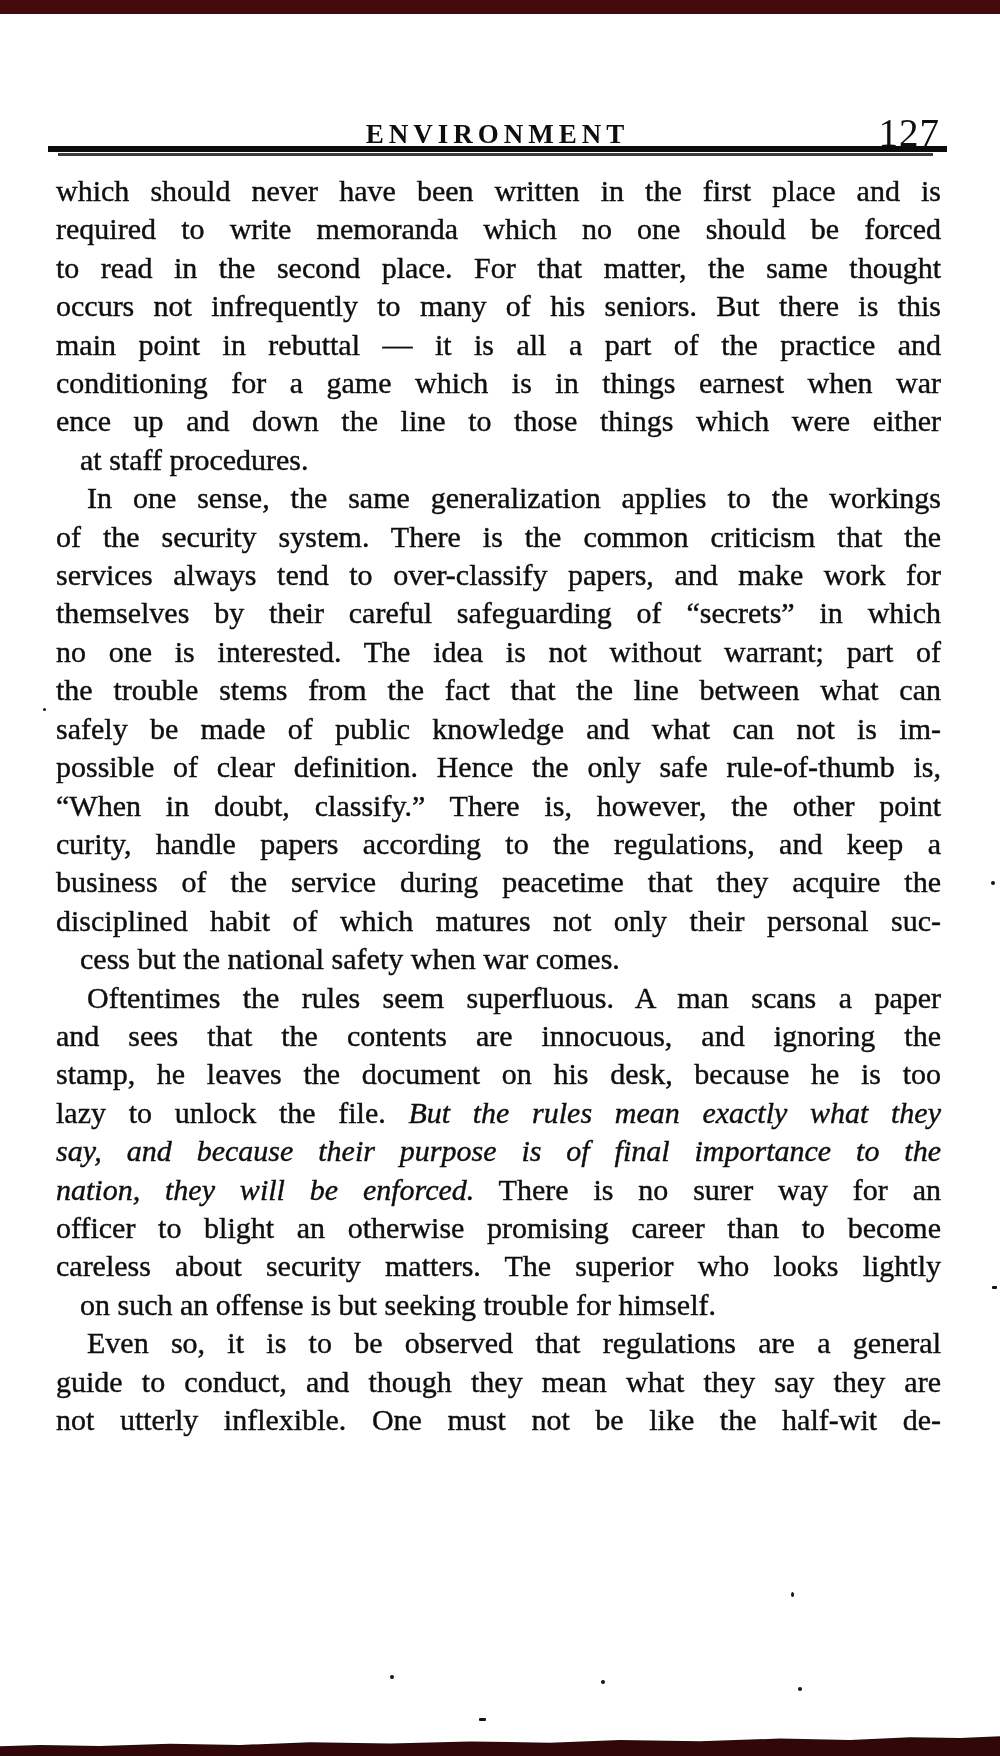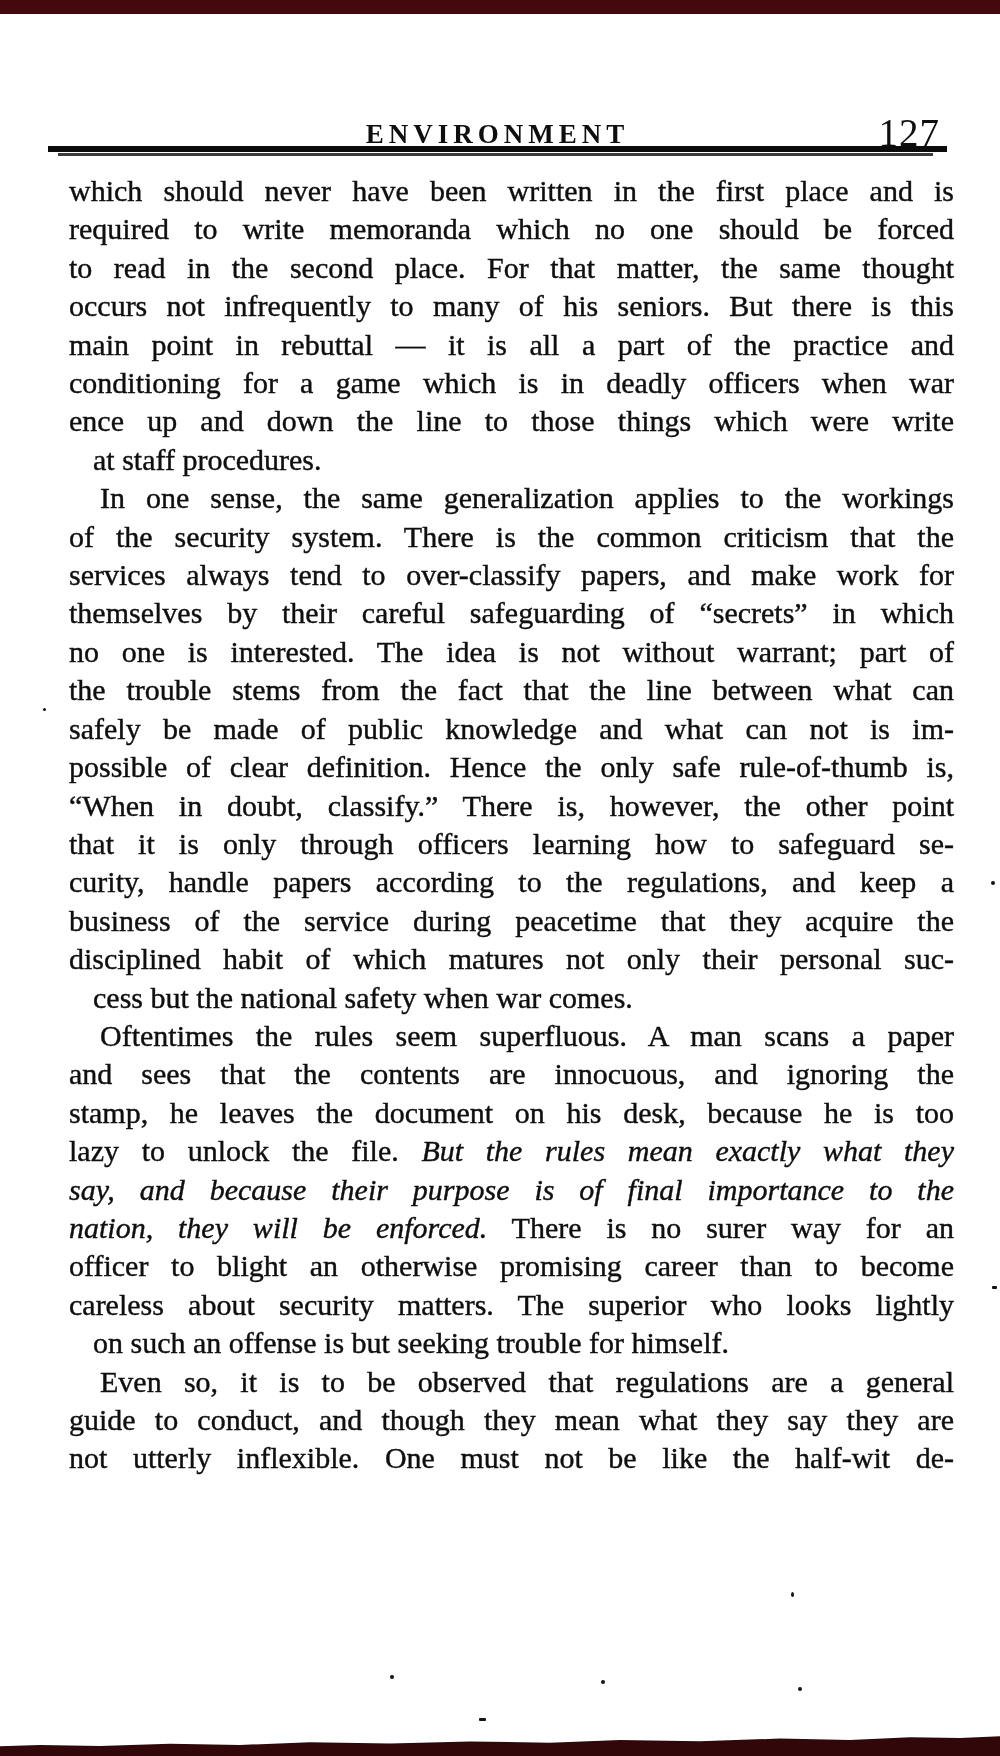--- a/index.html
+++ b/index.html
@@ -27,21 +27,21 @@
     position:absolute;right:0;top:-2px;
     font-size:39px;color:#0e0e0e;letter-spacing:1px;
   }
   .rule-main{
     position:absolute;top:146px;left:48px;width:899px;height:6px;background:#0b0b0b;
   }
   .rule-sub{
     position:absolute;top:153px;left:58px;width:875px;height:3px;background:#0b0b0b;opacity:.8;
   }
   .body-col{
-    position:absolute;top:172px;left:69px;width:885px;
+    position:absolute;top:172px;left:56px;width:885px;
     font-size:30px;line-height:38.4px;color:#0f0f0f;
     -webkit-text-stroke:0.4px #0f0f0f;
   }
   .line{text-align:justify;text-align-last:justify;}
   .line.left{text-align:left;text-align-last:left;margin-left:24px;}
   .line.indent{text-indent:31px;}
   .line em{font-style:italic;}
   .speck{position:absolute;background:#141414;border-radius:50%;}
 </style>
 </head>
@@ -56,33 +56,32 @@
 
 <div class="rule-main"></div>
 <div class="rule-sub"></div>
 
 <div class="body-col">
     <div class="line"><span>which should never have been written in the first place and is</span></div>
     <div class="line"><span>required to write memoranda which no one should be forced</span></div>
     <div class="line"><span>to read in the second place. For that matter, the same thought</span></div>
     <div class="line"><span>occurs not infrequently to many of his seniors. But there is this</span></div>
     <div class="line"><span>main point in rebuttal — it is all a part of the practice and</span></div>
-    <div class="line"><span>conditioning for a game which is in deadly officers when war</span></div>
-    <div class="line"><span>ence up and down the line to those things which were write</span></div>
+    <div class="line"><span>conditioning for a game which is in things earnest when war</span></div>
+    <div class="line"><span>ence up and down the line to those things which were either</span></div>
     <div class="line left"><span>at staff procedures.</span></div>
     <div class="line indent"><span>In one sense, the same generalization applies to the workings</span></div>
     <div class="line"><span>of the security system. There is the common criticism that the</span></div>
     <div class="line"><span>services always tend to over-classify papers, and make work for</span></div>
     <div class="line"><span>themselves by their careful safeguarding of “secrets” in which</span></div>
     <div class="line"><span>no one is interested. The idea is not without warrant; part of</span></div>
     <div class="line"><span>the trouble stems from the fact that the line between what can</span></div>
     <div class="line"><span>safely be made of public knowledge and what can not is im-</span></div>
     <div class="line"><span>possible of clear definition. Hence the only safe rule-of-thumb is,</span></div>
     <div class="line"><span>“When in doubt, classify.” There is, however, the other point</span></div>
-    <div class="line"><span>that it is only through officers learning how to safeguard se-</span></div>
     <div class="line"><span>curity, handle papers according to the regulations, and keep a</span></div>
     <div class="line"><span>business of the service during peacetime that they acquire the</span></div>
     <div class="line"><span>disciplined habit of which matures not only their personal suc-</span></div>
     <div class="line left"><span>cess but the national safety when war comes.</span></div>
     <div class="line indent"><span>Oftentimes the rules seem superfluous. A man scans a paper</span></div>
     <div class="line"><span>and sees that the contents are innocuous, and ignoring the</span></div>
     <div class="line"><span>stamp, he leaves the document on his desk, because he is too</span></div>
     <div class="line"><span>lazy to unlock the file. </span><em>But the rules mean exactly what they</em></div>
     <div class="line"><em>say, and because their purpose is of final importance to the</em></div>
     <div class="line"><em>nation, they will be enforced.</em><span> There is no surer way for an</span></div>

